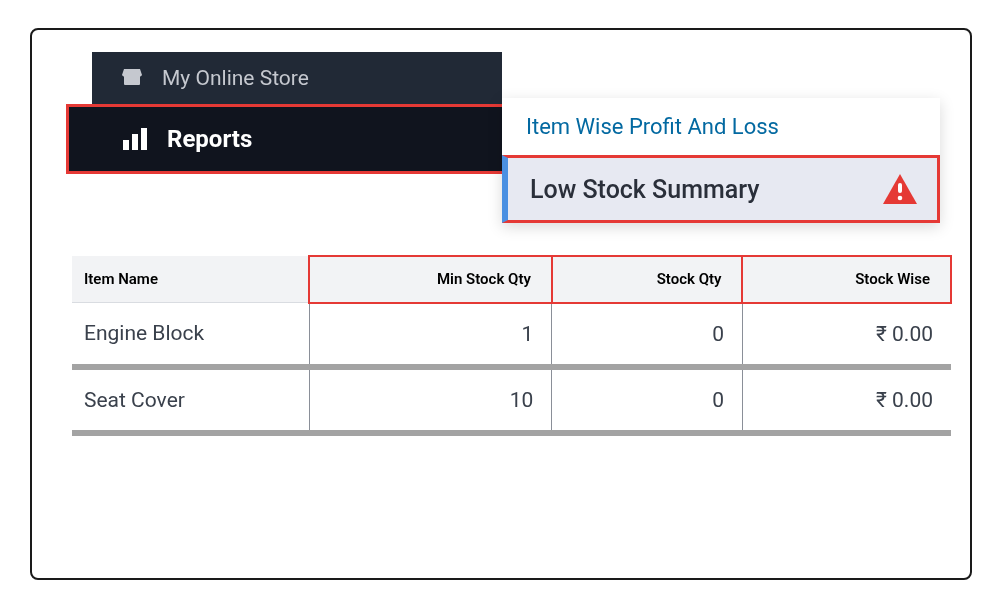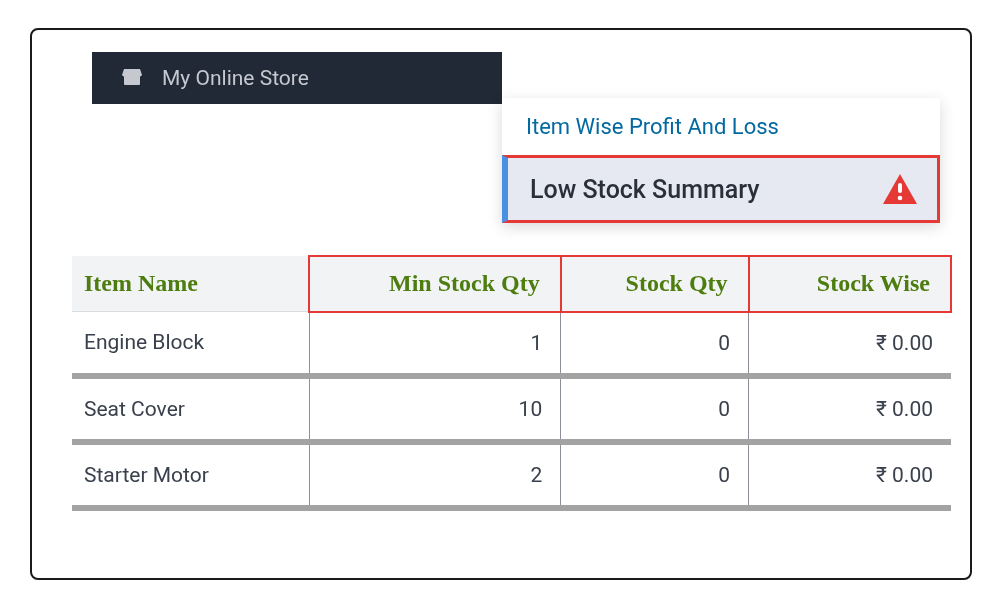--- a/index.html
+++ b/index.html
@@ -74,27 +74,26 @@
     }
     .table {
       position: absolute;
       top: 225px;
       left: 40px;
       width: 880px;
       border-collapse: collapse;
     }
     .table th {
       text-align: left;
-      font-size: 24px;
-      color: #4d7c0f;
+      font-size: 15px;
+      color: #000000;
       font-weight: 600;
       padding: 14px 12px;
       background: #f2f3f5;
       border-bottom: 1px solid #d9dce1;
-      font-family: Liberation Serif, serif;
     }
     .table th.boxed {
       border: 2px solid #e53935;
       text-align: right;
       padding: 12px 20px;
     }
     .table td {
       font-size: 21px;
       color: #3a414c;
       padding: 18px 12px;
@@ -119,20 +118,30 @@
   <div class="sidebar">
     <div class="sidebar-item">
       <span class="store-icon">
         <svg width="24" height="22" viewBox="0 0 24 22">
           <path d="M2 8 L4 2 L20 2 L22 8 Z" fill="#c5c8cf"></path>
           <rect x="4" y="8" width="16" height="10" rx="1" fill="#c5c8cf"></rect>
           <path d="M2 8 Q4 11 6 8 Q8 11 10 8 Q12 11 14 8 Q16 11 18 8 Q20 11 22 8" fill="#c5c8cf"></path>
         </svg>
       </span>
       <span>My Online Store</span>
+    </div>
+    <div class="sidebar-item active">
+      <span class="bar-icon">
+        <svg width="26" height="22" viewBox="0 0 26 22">
+          <rect x="0" y="12" width="6" height="10" fill="#fff"></rect>
+          <rect x="9" y="6" width="6" height="16" fill="#fff"></rect>
+          <rect x="18" y="0" width="6" height="22" fill="#fff"></rect>
+        </svg>
+      </span>
+      <span>Reports</span>
     </div>
   </div>
 
   <div class="submenu">
     <div class="submenu-item">
       <span>Item Wise Profit And Loss</span>
     </div>
     <div class="submenu-item selected">
       <span>Low Stock Summary</span>
       <span class="alert-icon">
@@ -160,22 +169,16 @@
         <td class="col-min">1</td>
         <td class="col-qty">0</td>
         <td class="col-val">₹ 0.00</td>
       </tr>
       <tr>
         <td class="col-item">Seat Cover</td>
         <td class="col-min">10</td>
         <td class="col-qty">0</td>
         <td class="col-val">₹ 0.00</td>
       </tr>
-      <tr>
-        <td class="col-item">Starter Motor</td>
-        <td class="col-min">2</td>
-        <td class="col-qty">0</td>
-        <td class="col-val">₹ 0.00</td>
-      </tr>
     </tbody>
   </table>
 
 </div>
 
 </body></html>

